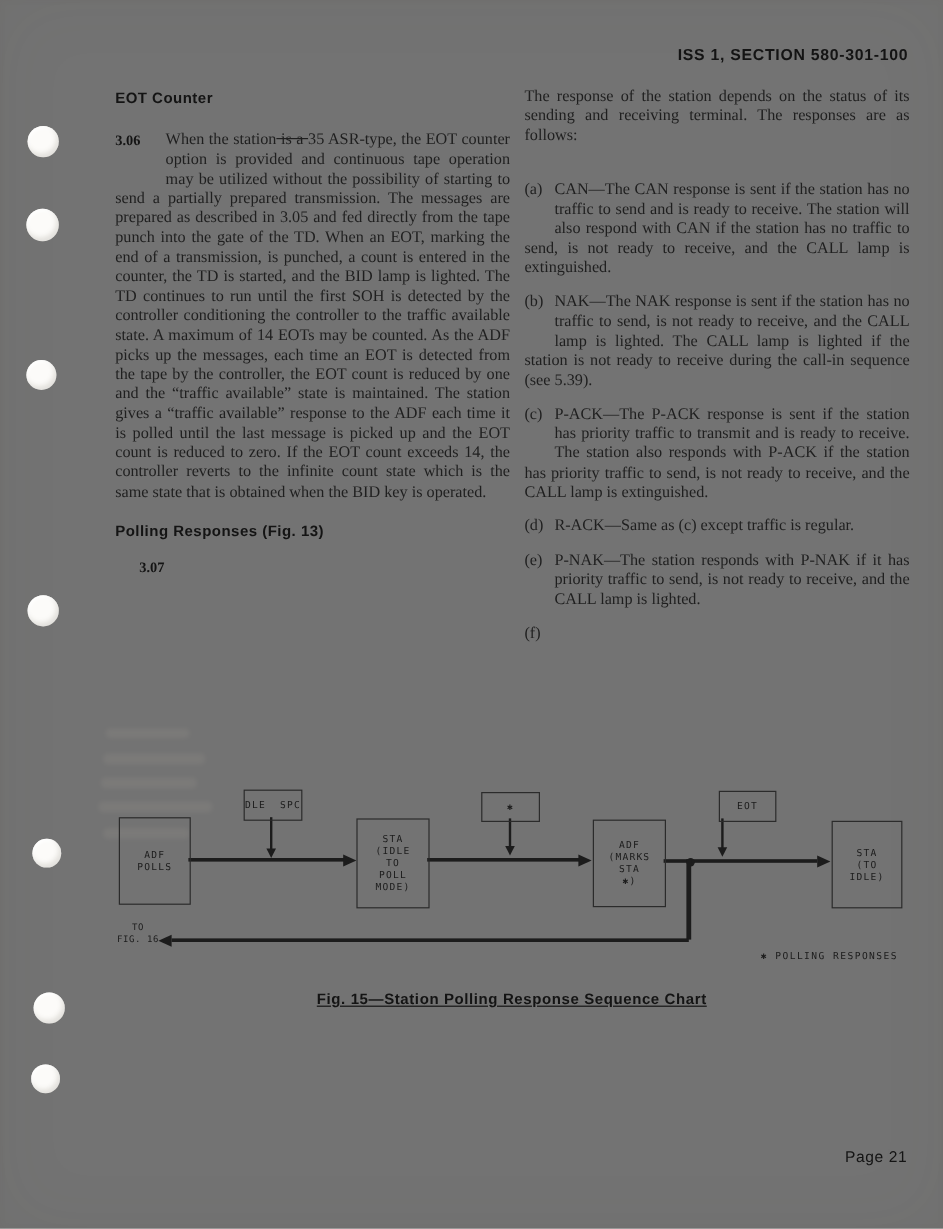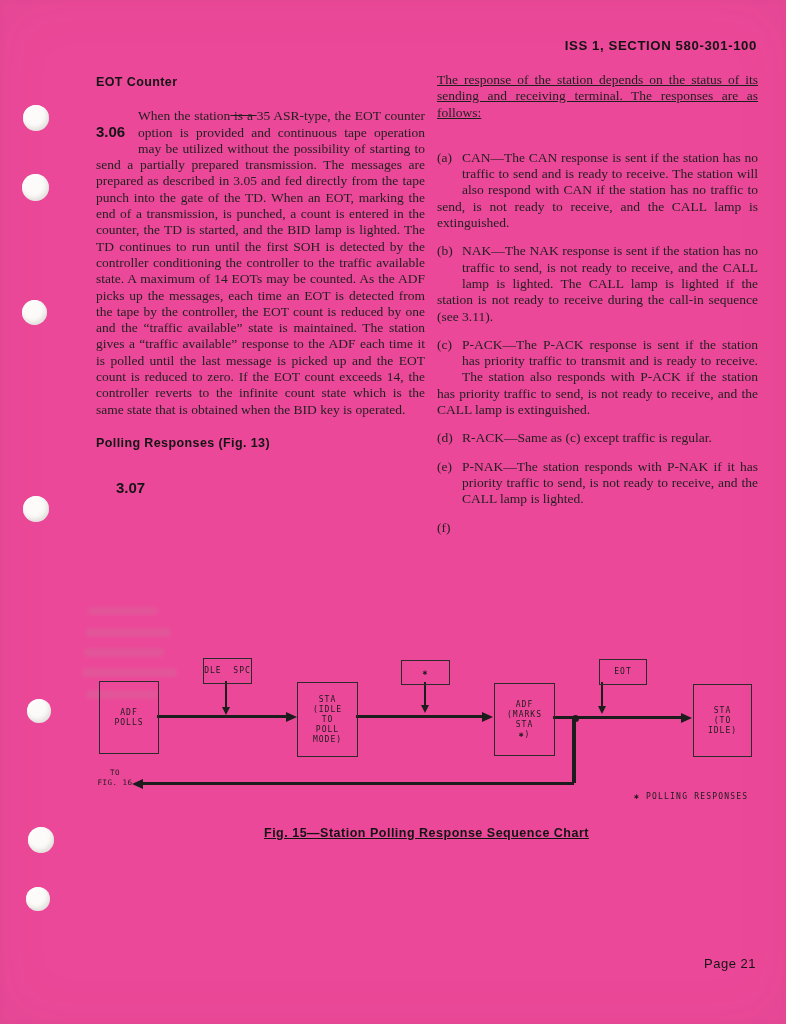--- a/index.html
+++ b/index.html
@@ -1,18 +1,18 @@
 <!DOCTYPE html>
 <html><head>
 <meta charset="utf-8">
 <style>
   html,body{margin:0;padding:0;background:#e8e6e2;}
   .page{
     position:relative;width:786px;height:1024px;overflow:hidden;
-    background:#ec4899;
+    background:#737373;
     box-shadow:inset 0 0 60px rgba(90,85,75,0.06), inset 0 0 6px rgba(90,85,75,0.05);
     font-family:"Liberation Serif", serif;color:#1f1f1f;
   }
   
   .hole{position:absolute;border-radius:50%;background:#fcfbf9;
     box-shadow:inset -2px -3px 4px rgba(125,118,105,0.20), inset 1px 2px 3px rgba(255,255,255,0.9);}
   
   .smudge{position:absolute;background:#aaa49a;opacity:0.14;filter:blur(1.6px);border-radius:4px;}
   
   .doc-header{position:absolute;top:38px;right:29px;
@@ -21,25 +21,25 @@
     font-family:"Liberation Sans", sans-serif;font-weight:normal;font-size:13px;letter-spacing:0.5px;color:#141414;}
   
   .col{position:absolute;font-size:13.5px;line-height:16.3px;text-align:justify;}
   .col-left{left:96px;top:74px;width:329px;}
   .col-right{left:437px;top:72px;width:321px;}
   .sec-heading{font-family:"Liberation Sans", sans-serif;font-weight:bold;font-size:12.5px;
     letter-spacing:0.4px;margin:0;text-align:left;color:#141414;}
   .sec-heading.mt{margin-top:17px;}
   .bsp{position:relative;margin:18px 0 0 0;}
   .bsp .hang{float:left;width:42px;height:33px;}
-  .pnum{position:absolute;left:0;top:16px;font-family:Liberation Sans, sans-serif;
-    font-weight:bold;font-size:15px;line-height:16.3px;color:#141414;}
+  .pnum{position:absolute;left:0;top:1px;font-family:Liberation Serif, serif;
+    font-weight:bold;font-size:12px;line-height:16.3px;color:#141414;}
   .bsp2{margin-top:13px;margin-left:20px;}
   .strike{text-decoration:line-through;}
-  .intro{margin:0;text-decoration:underline;}
+  .intro{margin:0;}
   .item{position:relative;margin:12px 0 0 0;}
   .item.first{margin-top:29px;}
   .item .hang{float:left;width:25px;height:33px;}
   .ilabel{position:absolute;left:0;top:0;}
   .item.oneline .itext{margin-left:25px;}
   
   .fig{position:absolute;left:0;top:0;width:786px;height:1024px;}
   .dbox,.dlabel{position:absolute;border:1.4px solid #2b2b2b;background:transparent;
     display:flex;align-items:center;justify-content:center;color:#1c1c1c;}
   .dtext{white-space:pre;text-align:center;
@@ -98,21 +98,21 @@
     <p class="intro">The response of the station depends on the status of its sending and receiving terminal. The responses are as follows:</p>
 
     <p class="item first">
       <span class="hang"></span>
       <span class="ilabel">(a)</span>
       <span class="itext">CAN—The CAN response is sent if the station has no traffic to send and is ready to receive. The station will also respond with CAN if the station has no traffic to send, is not ready to receive, and the CALL lamp is extinguished.</span>
     </p>
     <p class="item">
       <span class="hang"></span>
       <span class="ilabel">(b)</span>
-      <span class="itext">NAK—The NAK response is sent if the station has no traffic to send, is not ready to receive, and the CALL lamp is lighted. The CALL lamp is lighted if the station is not ready to receive during the call-in sequence (see 3.11).</span>
+      <span class="itext">NAK—The NAK response is sent if the station has no traffic to send, is not ready to receive, and the CALL lamp is lighted. The CALL lamp is lighted if the station is not ready to receive during the call-in sequence (see 5.39).</span>
     </p>
     <p class="item">
       <span class="hang"></span>
       <span class="ilabel">(c)</span>
       <span class="itext">P-ACK—The P-ACK response is sent if the station has priority traffic to transmit and is ready to receive. The station also responds with P-ACK if the station has priority traffic to send, is not ready to receive, and the CALL lamp is extinguished.</span>
     </p>
     <p class="item oneline">
       <span class="ilabel">(d)</span>
       <span class="itext">R-ACK—Same as (c) except traffic is regular.</span>
     </p>

